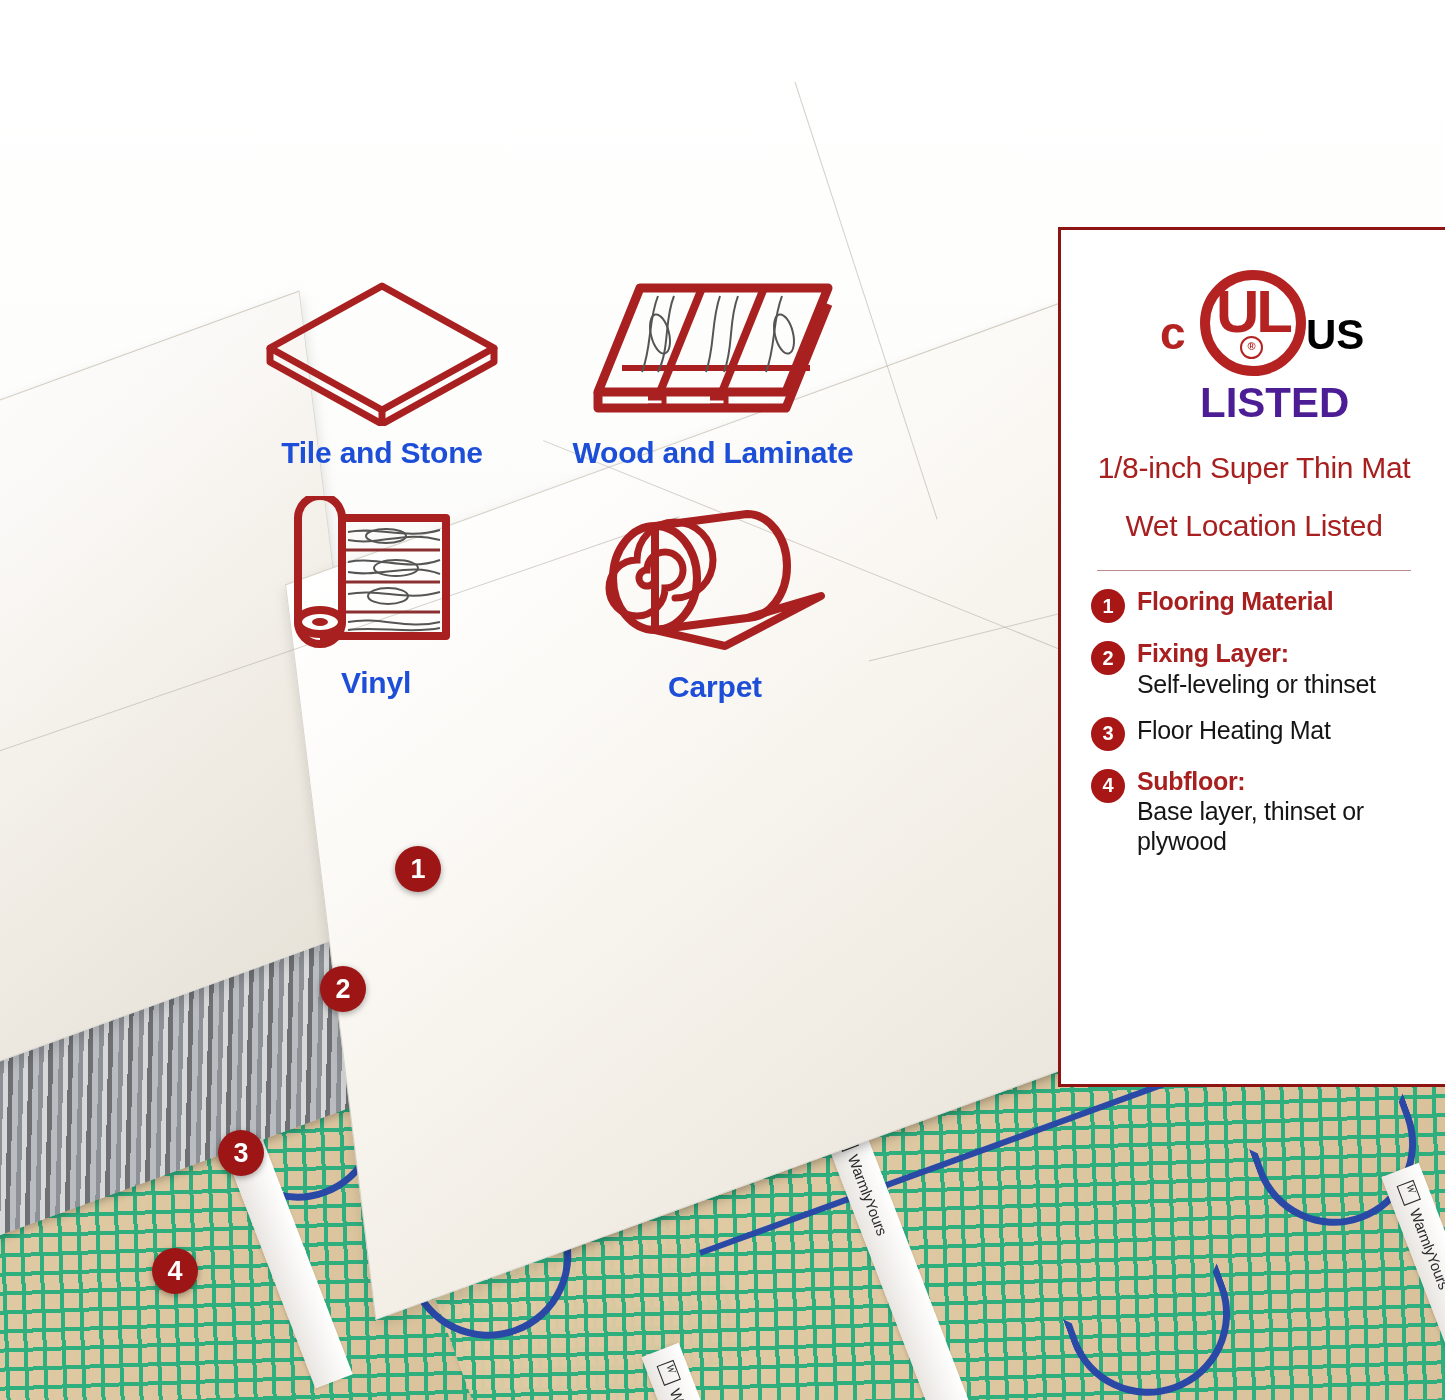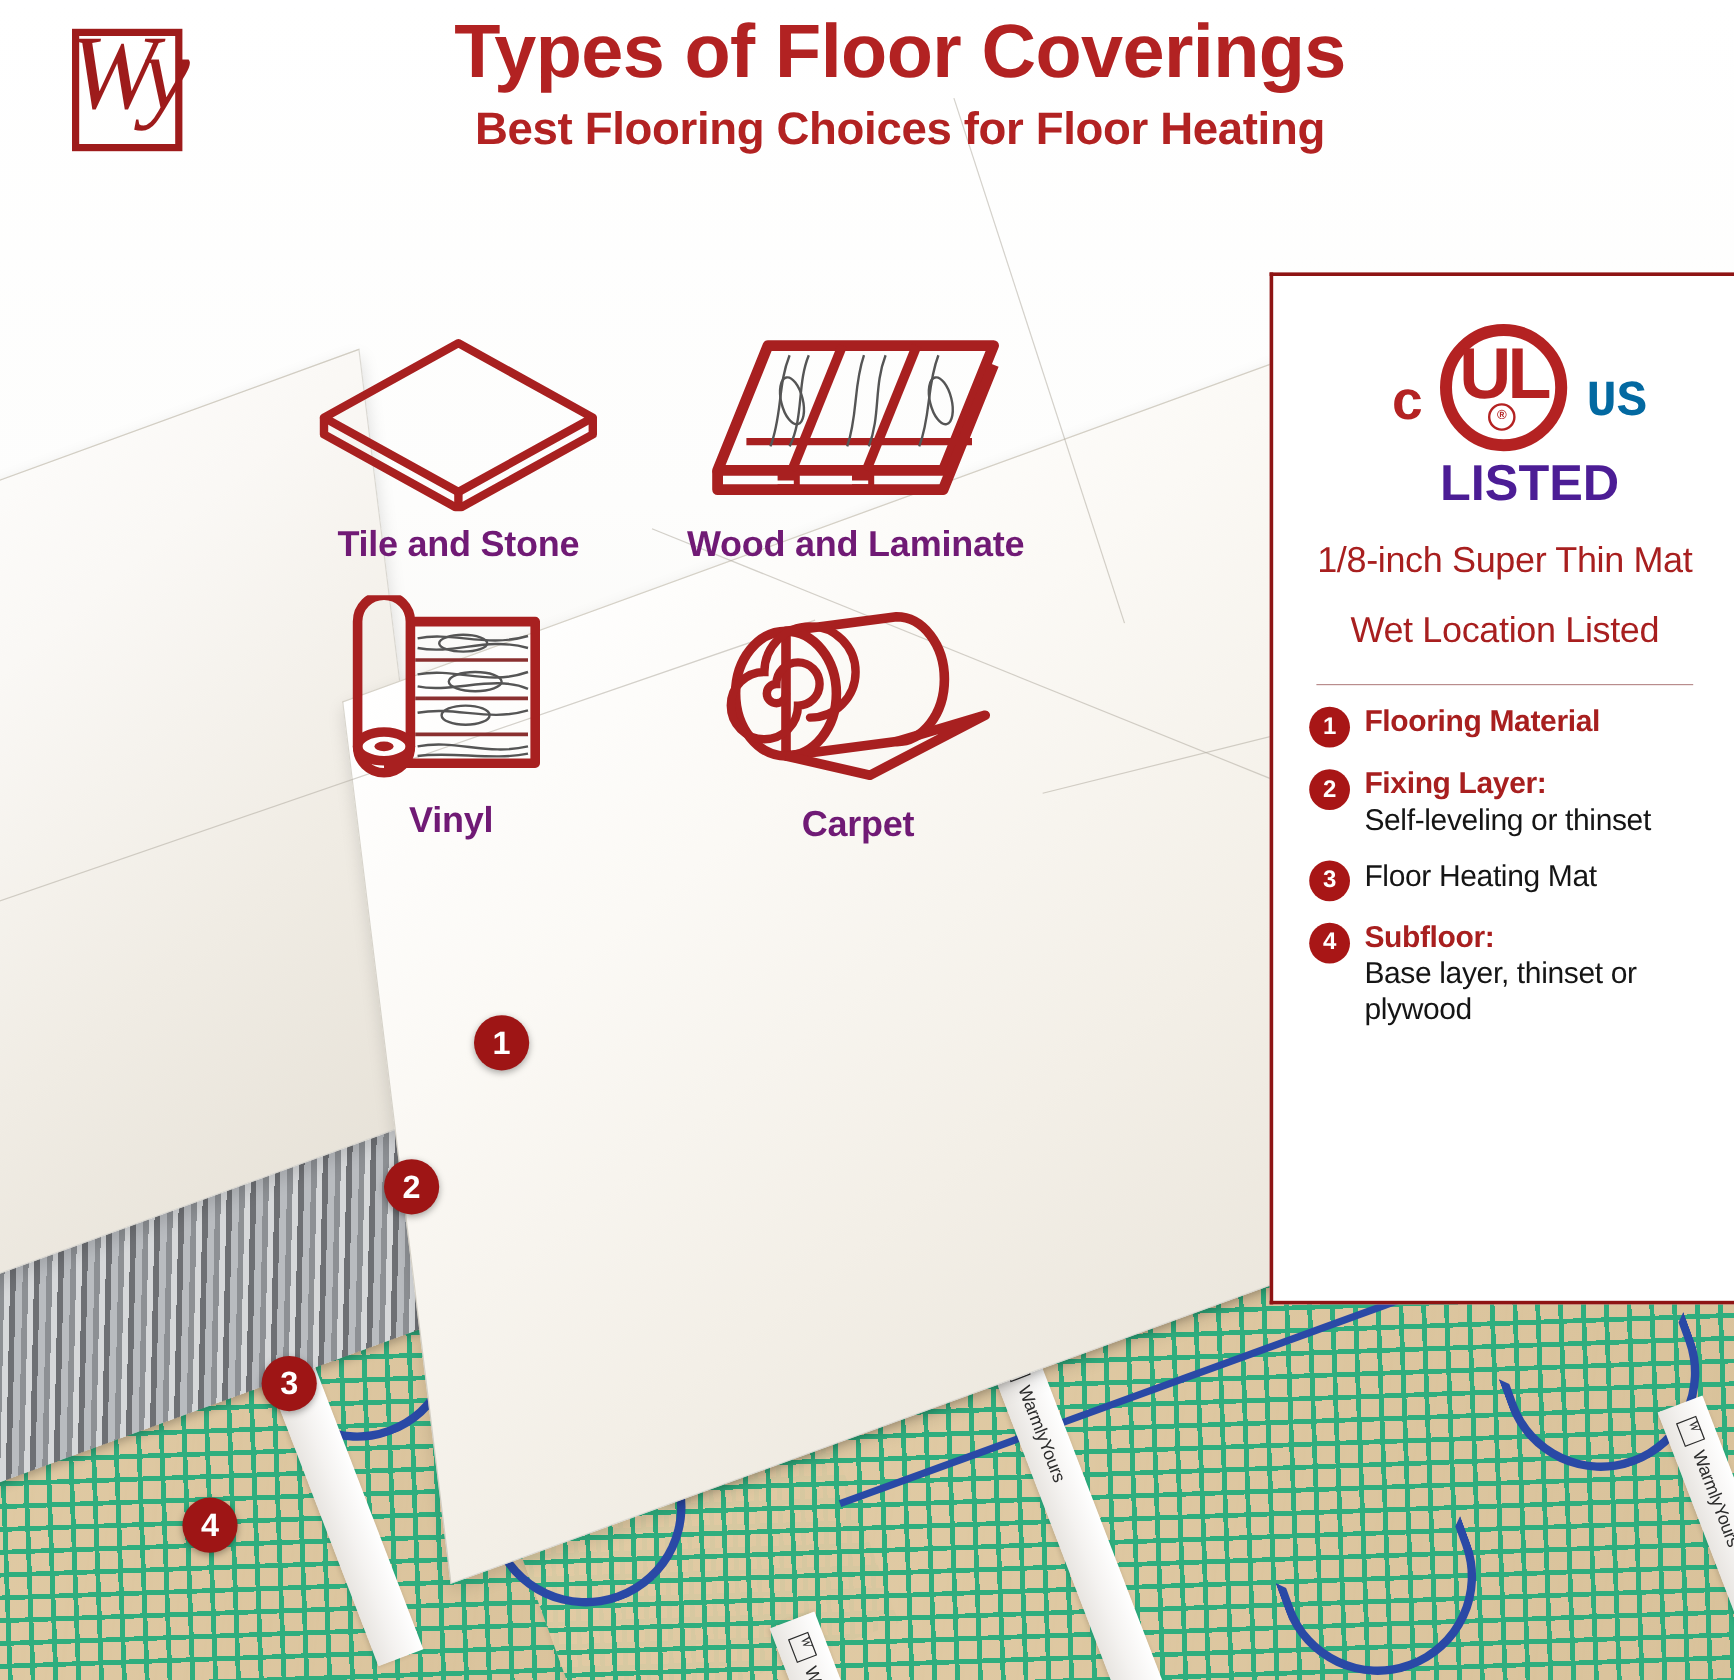--- a/index.html
+++ b/index.html
@@ -218,21 +218,21 @@
     width: 1060px; height: 760px;
     z-index: 25;
   }
   .icon-cell {
     position: absolute;
     text-align: center;
   }
   .icon-cell .icon-label {
     font-size: 30px;
     font-weight: bold;
-    color: #701a75;
+    color: #1d4ed8;
     margin-top: 6px;
     letter-spacing: -0.2px;
     font-family: "Liberation Sans", sans-serif;
     white-space: nowrap;
   }
   #cell-tile   { left: 232px; top: 276px; width: 300px; }
   #cell-wood   { left: 548px; top: 276px; width: 330px; }
   #cell-vinyl  { left: 236px; top: 496px; width: 280px; }
   #cell-carpet { left: 565px; top: 500px; width: 300px; }
 
@@ -311,26 +311,26 @@
     position: absolute;
     left: 56px; top: 40px;
     font-size: 46px;
     font-weight: bold;
     color: #b42222;
     line-height: 1;
     font-family: "Liberation Sans", sans-serif;
   }
   #ul-us {
     position: absolute;
-    left: 218px; top: 44px;
+    left: 202px; top: 44px;
     font-size: 42px;
     font-weight: bold;
-    color: #0369a1;
+    color: #000000;
     line-height: 1;
-    font-family: Liberation Mono, monospace;
+    font-family: Liberation Sans, sans-serif;
   }
   #ul-listed {
     position: absolute;
     left: 96px; top: 112px;
     font-size: 42px;
     font-weight: bold;
     color: #4c1d95;
     letter-spacing: 0px;
     line-height: 1;
     font-family: "Liberation Sans", sans-serif;
@@ -433,30 +433,20 @@
 
     <div class="tile" id="tile-left"></div>
     <div class="tile" id="tile-big"></div>
 
     <div class="seam" style="left:-60px; top:640px; width:760px; transform:rotate(-19deg);"></div>
     <div class="seam" style="left:520px; top:560px; width:640px; transform:rotate(22deg);"></div>
     <div class="seam" style="left:636px; top:300px; width:460px; transform:rotate(72deg);"></div>
     <div class="seam" style="left:860px; top:588px; width:600px; transform:rotate(-14deg);"></div>
   </div>
 
-  <div id="header">
-    <div id="logo-mark">
-      <div class="box"></div>
-      <div class="wy">Wy</div>
-    </div>
-    <div id="title-block">
-      <div id="main-title">Types of Floor Coverings</div>
-      <div id="sub-title">Best Flooring Choices for Floor Heating</div>
-    </div>
-  </div>
 
   <div id="icons-layer">
 
     <div class="icon-cell" id="cell-tile">
       <svg width="240" height="150" viewBox="0 0 240 150">
         <polygon points="120,10 232,72 120,134 8,72" fill="none" stroke="#a82020" stroke-width="7" stroke-linejoin="round"></polygon>
         <polyline points="8,72 8,86 120,148 232,86 232,72" fill="none" stroke="#a82020" stroke-width="7" stroke-linejoin="round"></polyline>
         <line x1="120" y1="134" x2="120" y2="148" stroke="#a82020" stroke-width="7"></line>
       </svg>
       <div class="icon-label">Tile and Stone</div>

